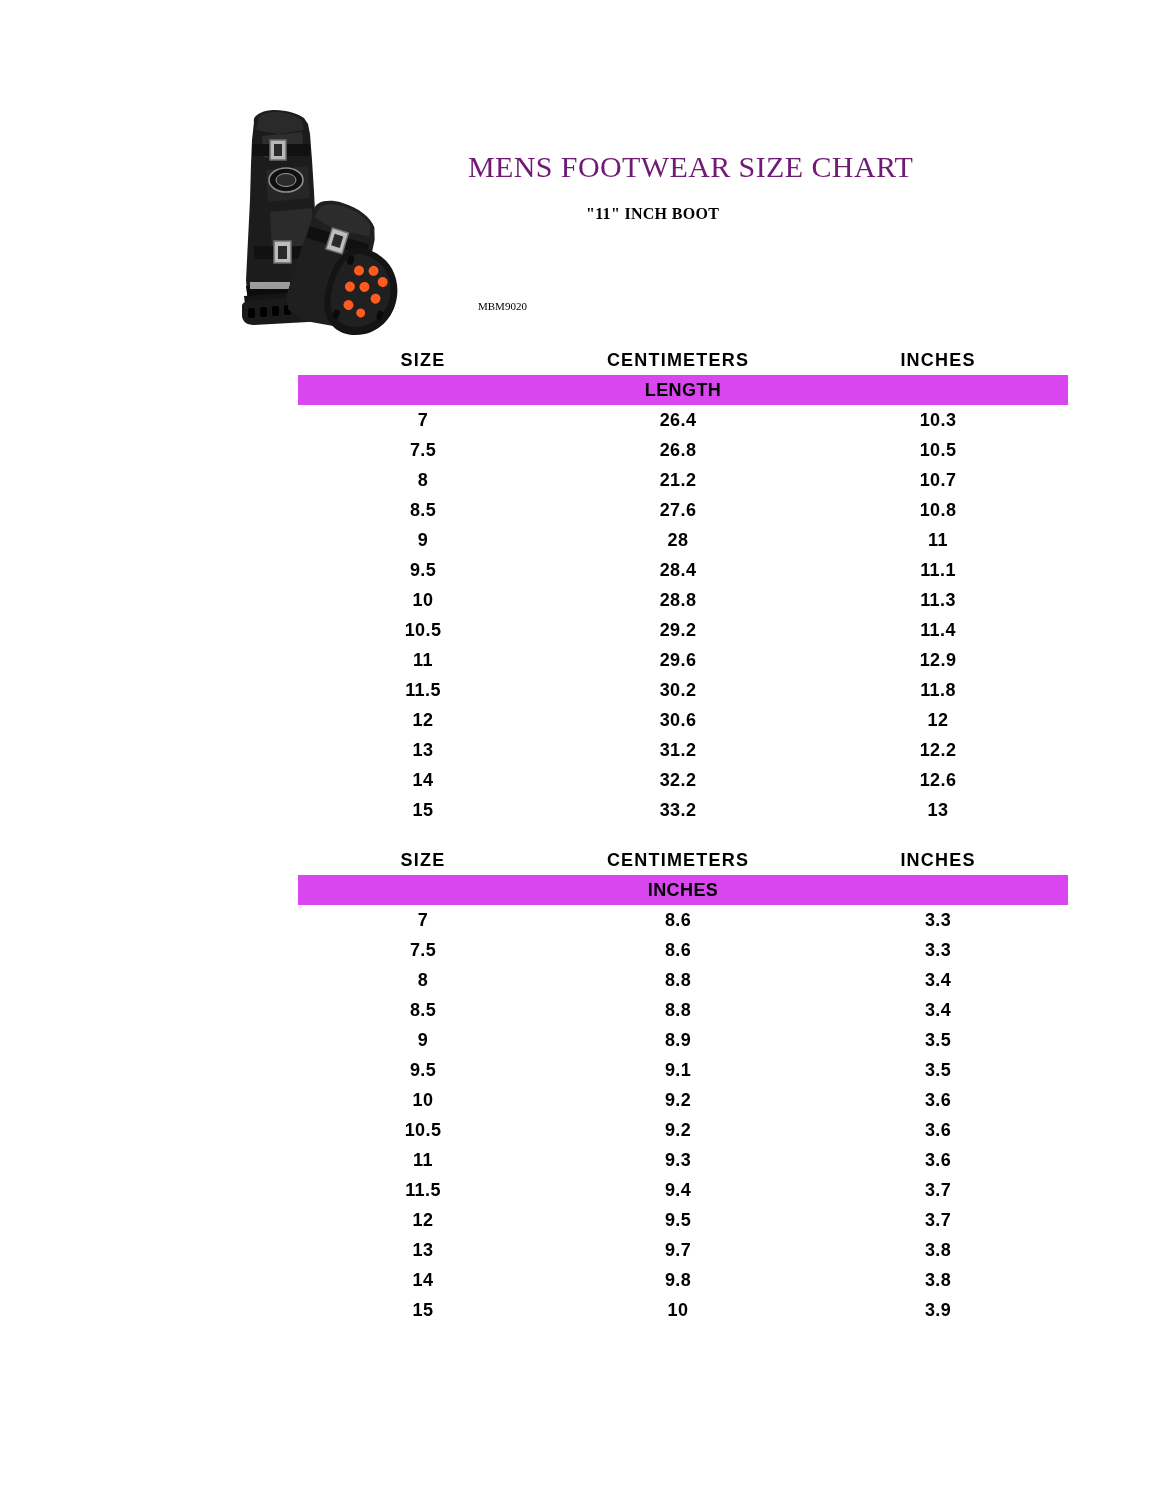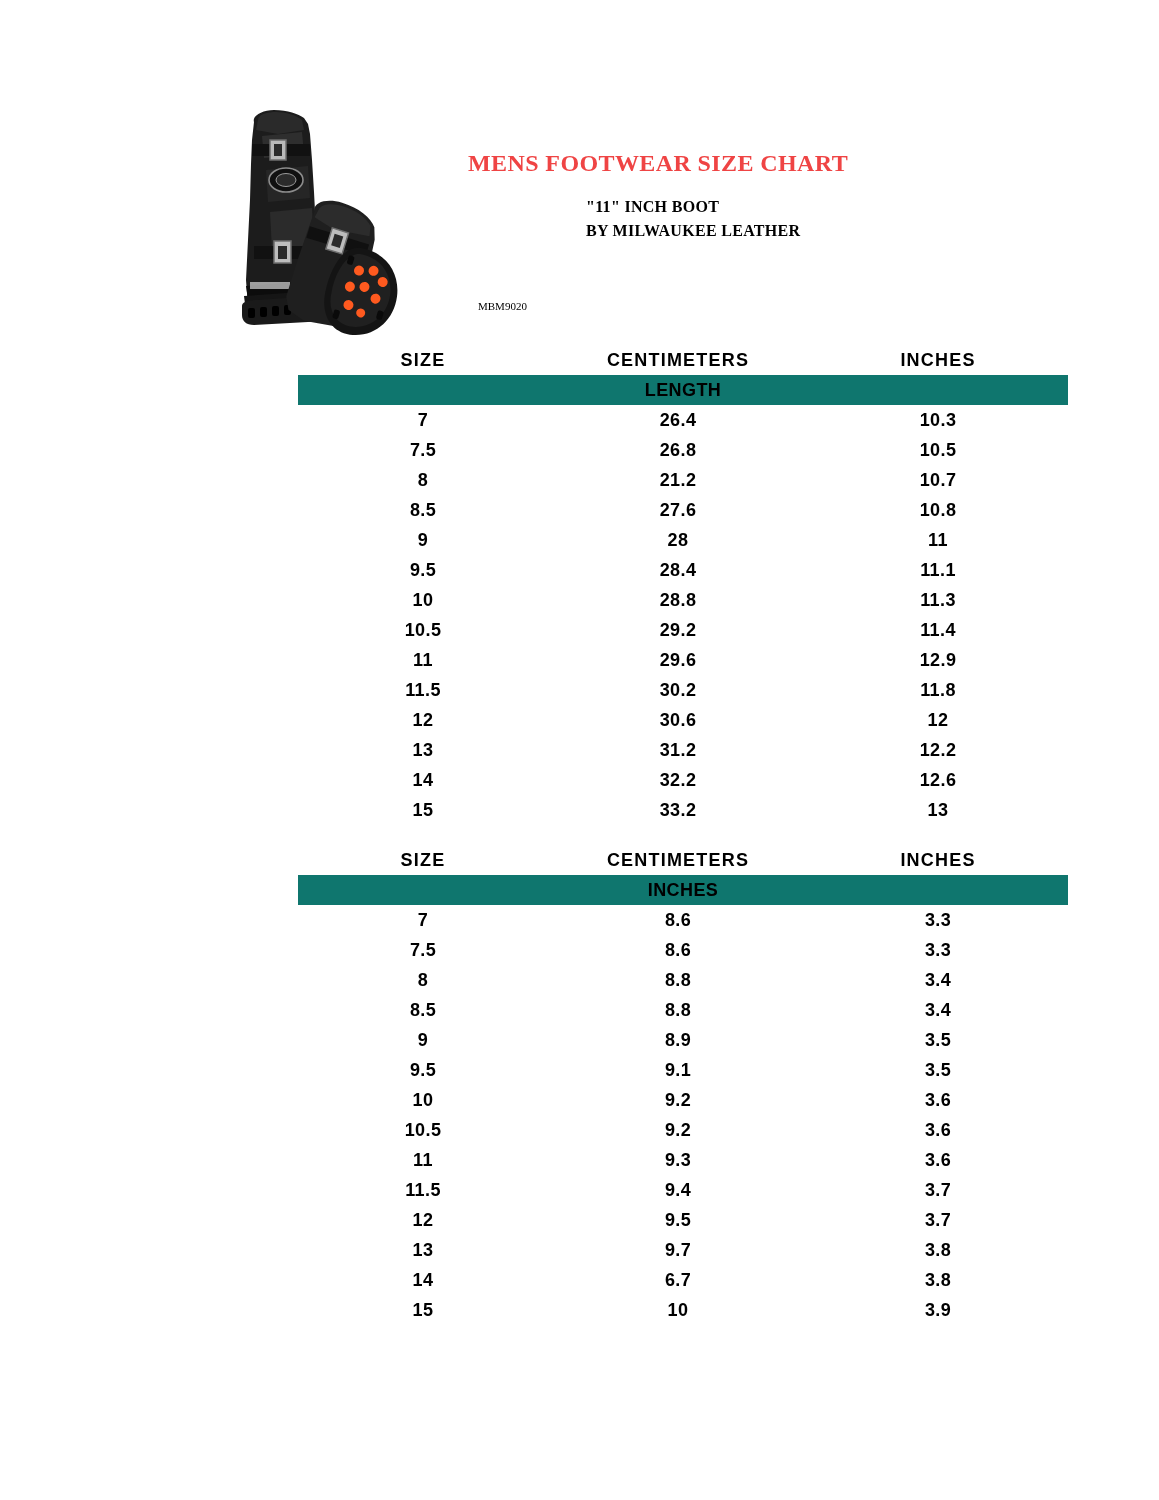--- a/index.html
+++ b/index.html
@@ -34,24 +34,24 @@
   }
 
   .title-block {
     position: absolute;
     left: 468px;
     top: 150px;
     width: 600px;
   }
   .doc-title {
     font-family: "Liberation Serif", serif;
-    font-size: 24px;
-    font-weight: bold;
+    font-size: 30px;
+    font-weight: normal;
     letter-spacing: 0.4px;
-    color: #ef4444;
+    color: #701a75;
     white-space: nowrap;
   }
   .subtitle-wrap {
     margin-top: 18px;
     margin-left: 118px;
     font-family: "Liberation Serif", serif;
     font-size: 16px;
     font-weight: bold;
     letter-spacing: 0.3px;
     line-height: 1.5;
@@ -91,21 +91,21 @@
     padding: 0;
     height: 30px;
     line-height: 30px;
     letter-spacing: 0.4px;
   }
   table.size-table th {
     font-size: 18px;
     letter-spacing: 1.2px;
   }
   .banner-row td {
-    background: #0f766e;
+    background: #d946ef;
     font-size: 19px;
     letter-spacing: 1.5px;
     height: 31px;
     line-height: 31px;
   }
 </style>
 </head>
 <body>
 
 <div class="header">
@@ -174,21 +174,20 @@
           <rect x="54" y="106" width="6" height="9" rx="2"></rect>
         </g>
       </g>
     </svg>
   </div>
 
   <div class="title-block">
     <div class="doc-title">MENS FOOTWEAR SIZE CHART</div>
     <div class="subtitle-wrap">
       <div>"11" INCH BOOT</div>
-      <div>BY MILWAUKEE LEATHER</div>
     </div>
   </div>
 
   <div class="model-code">MBM9020</div>
 </div>
 
 <div class="chart-table" id="length-table">
   <table class="size-table">
     <colgroup>
         <col class="c-size">
@@ -353,21 +352,21 @@
         <td>9.5</td>
         <td>3.7</td>
       </tr>
       <tr>
         <td>13</td>
         <td>9.7</td>
         <td>3.8</td>
       </tr>
       <tr>
         <td>14</td>
-        <td>6.7</td>
+        <td>9.8</td>
         <td>3.8</td>
       </tr>
       <tr>
         <td>15</td>
         <td>10</td>
         <td>3.9</td>
       </tr>
     </tbody>
   </table>
 </div>

